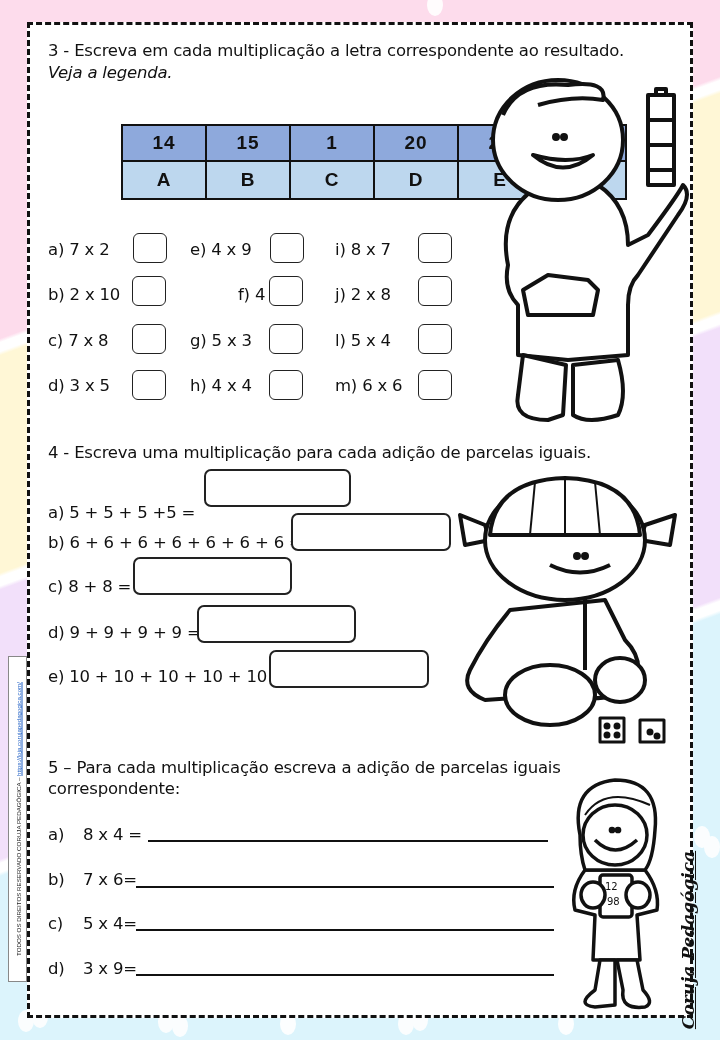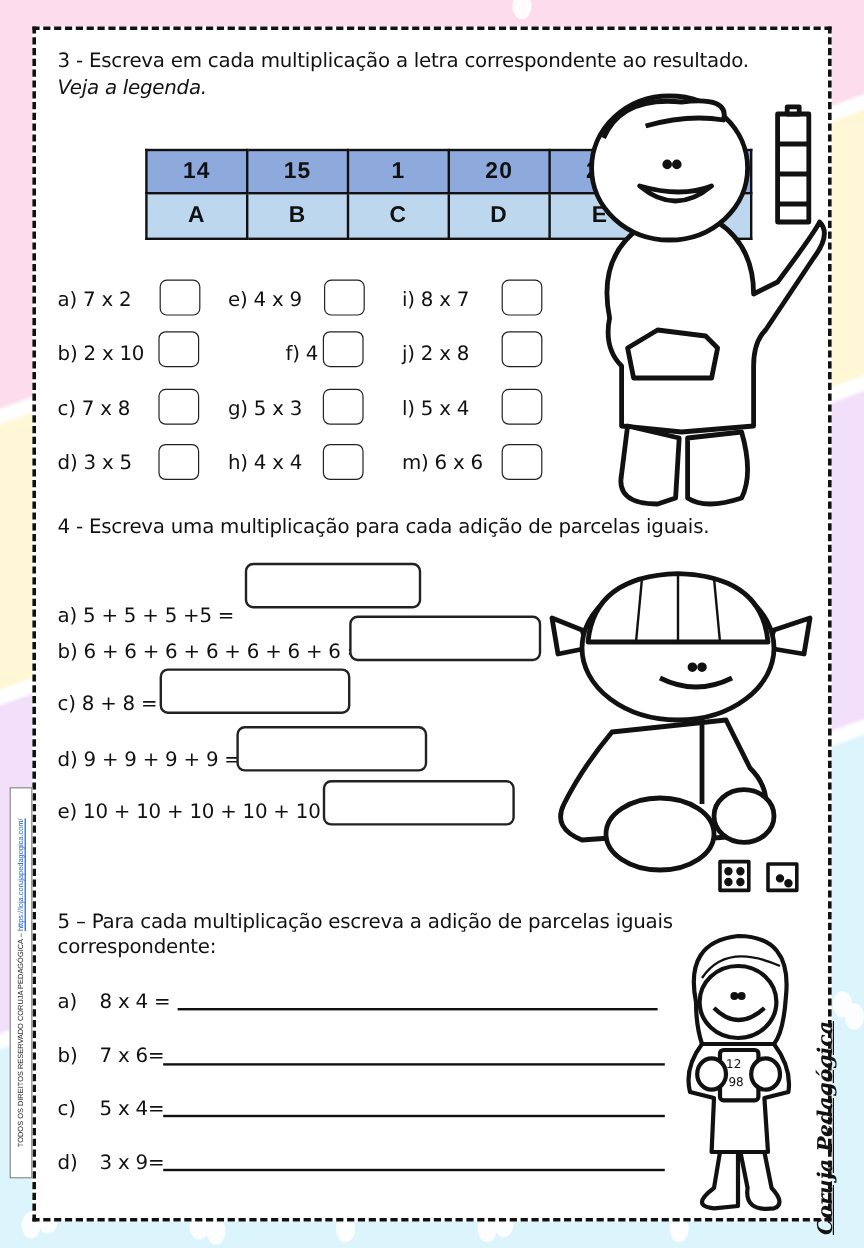--- a/index.html
+++ b/index.html
@@ -157,21 +157,21 @@
   <path d="M45 280 L40 320 Q35 345 70 345 L85 340 L88 290 Z"></path>
   <path d="M95 290 L95 340 Q110 350 140 340 Q150 320 140 285 Z"></path>
   <ellipse cx="80" cy="65" rx="65" ry="60"></ellipse>
   <path d="M25 40 Q40 5 90 10 Q130 5 125 25 Q95 20 60 30" fill="#fff"></path>
   <path d="M55 80 Q85 105 115 80 Q90 90 55 80 Z" fill="#fff"></path>
   <circle cx="78" cy="62" r="2" fill="#111"></circle>
     <circle cx="86" cy="62" r="2" fill="#111"></circle>
   <path d="M45 215 L70 200 L110 205 L120 215 L115 240 L50 240 Z"></path>
 </svg>
 
-<div class="txt heading" style="left:48px;top:428px;">4 - Escreva uma multiplicação para cada adição de parcelas iguais.</div>
+<div class="txt heading" style="left:48px;top:442px;">4 - Escreva uma multiplicação para cada adição de parcelas iguais.</div>
 
 <div class="txt" style="left:48px;top:502px;">a) 5 + 5 + 5  +5 =</div>
 <div class="lbox" style="left:204px;top:469px;width:147px;"></div>
 
 <div class="txt" style="left:48px;top:532px;">b) 6 + 6 + 6 + 6 + 6 + 6 + 6 =</div>
 <div class="lbox" style="left:291px;top:513px;width:160px;"></div>
 
 <div class="txt" style="left:48px;top:576px;">c) 8 + 8 =</div>
 <div class="lbox" style="left:133px;top:557px;width:159px;"></div>
 

